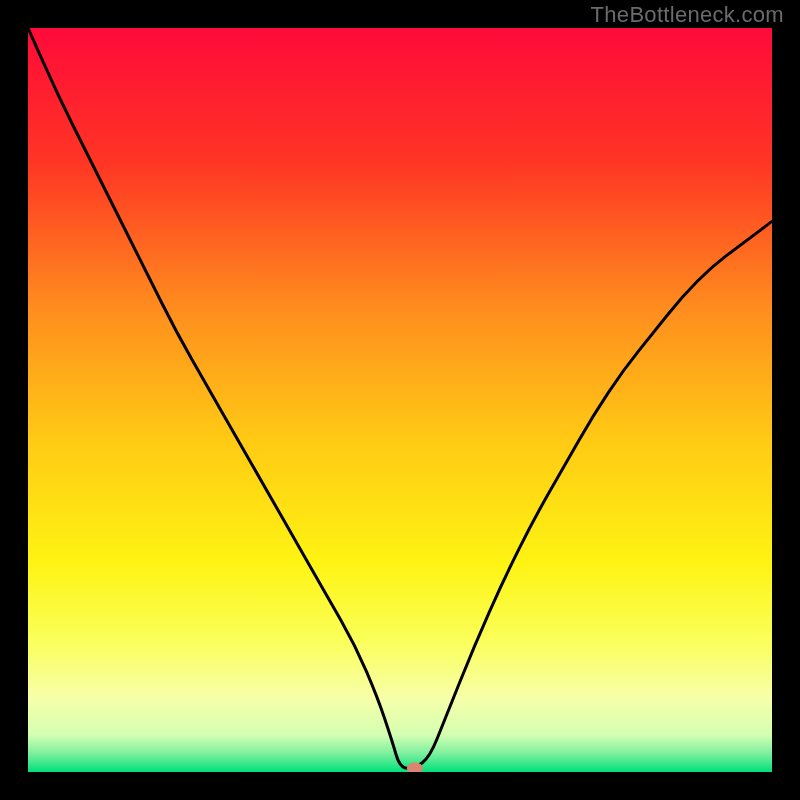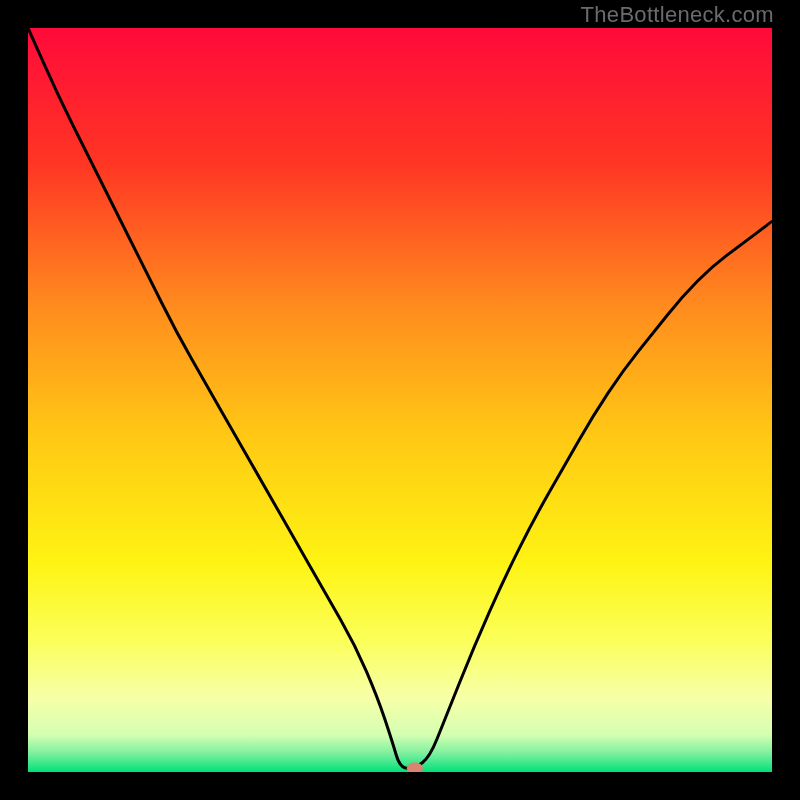--- a/index.html
+++ b/index.html
@@ -12,21 +12,21 @@
   }
   .figure {
     position: relative;
     width: 800px;
     height: 800px;
     background: #000;
   }
   .watermark {
     position: absolute;
     top: 2px;
-    right: 26px;
+    right: 16px;
     font-family: Arial, Helvetica, sans-serif;
     font-size: 22px;
     color: #6b6b6b;
     font-weight: 500;
     letter-spacing: 0.3px;
   }
   .plot-area {
     position: absolute;
     left: 28px;
     top: 28px;

